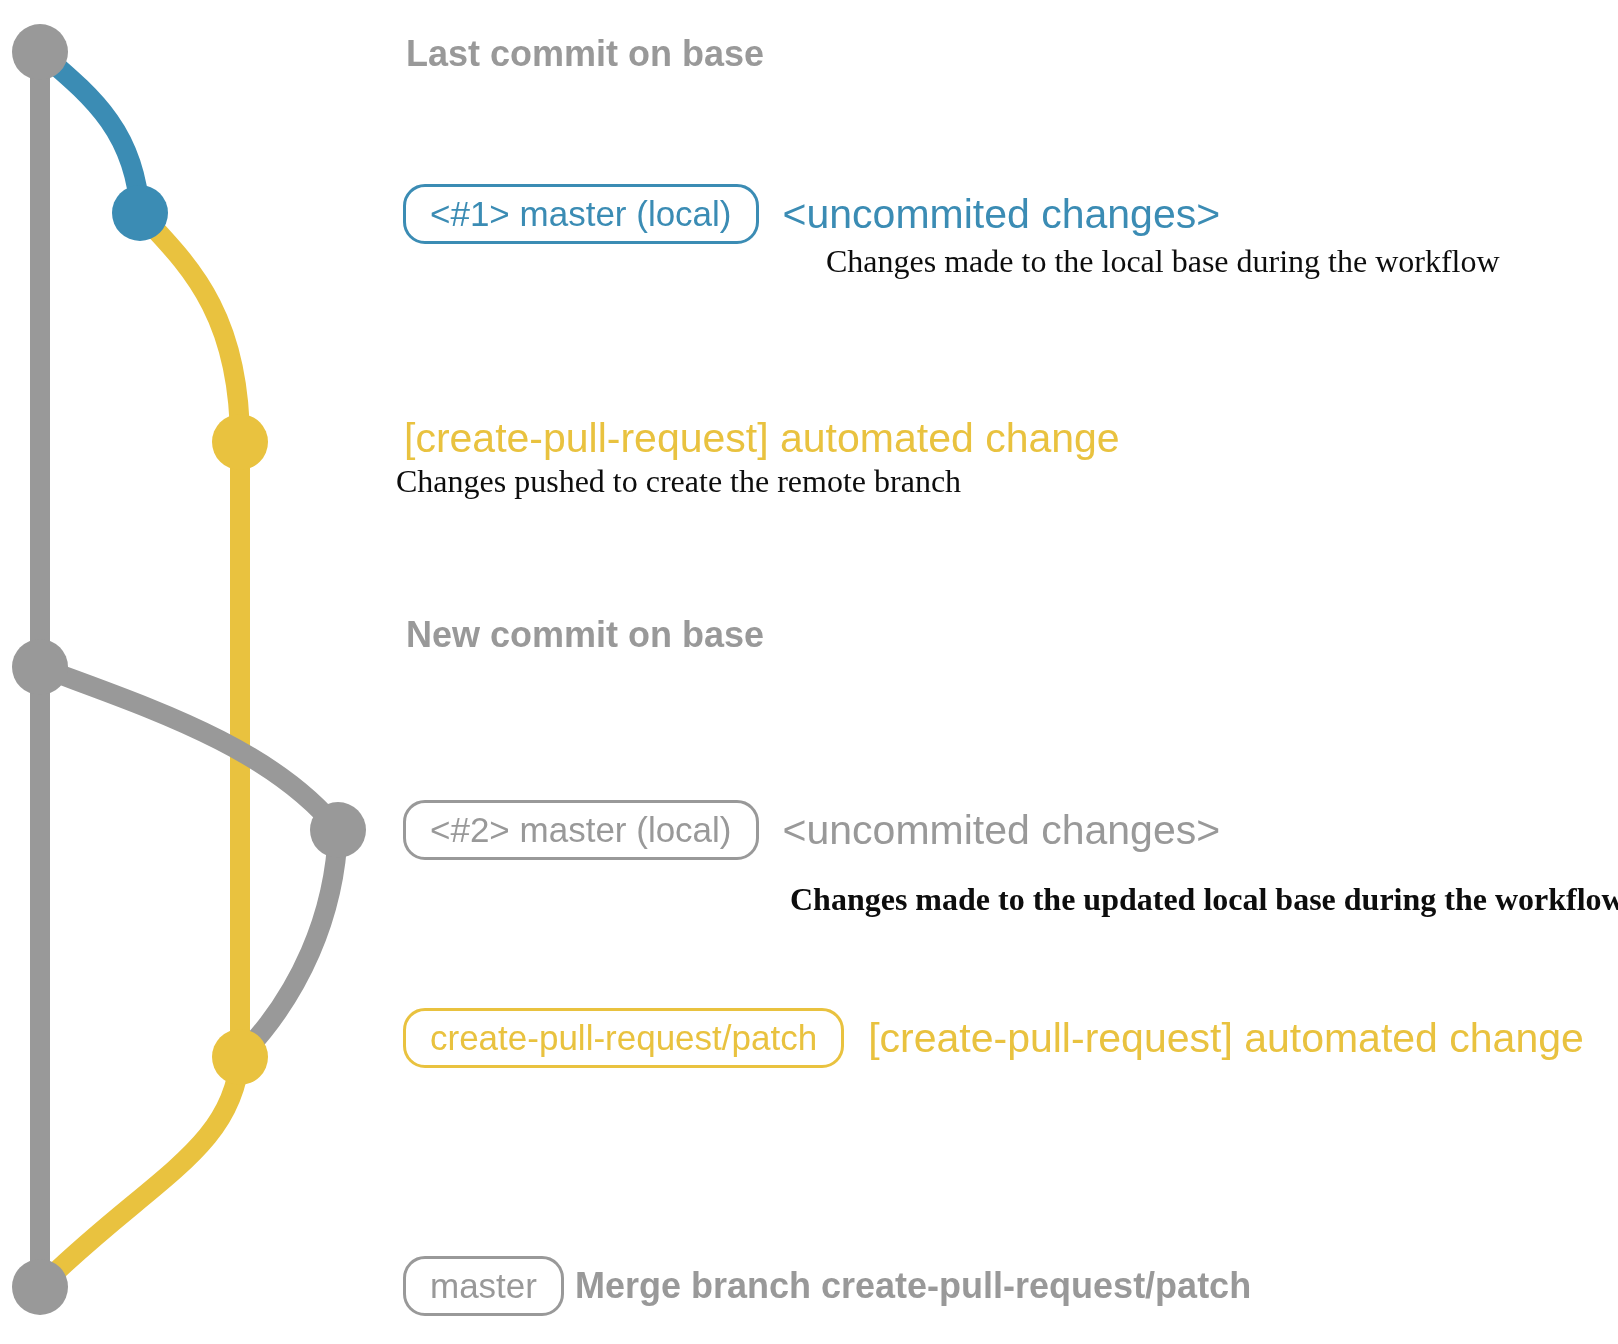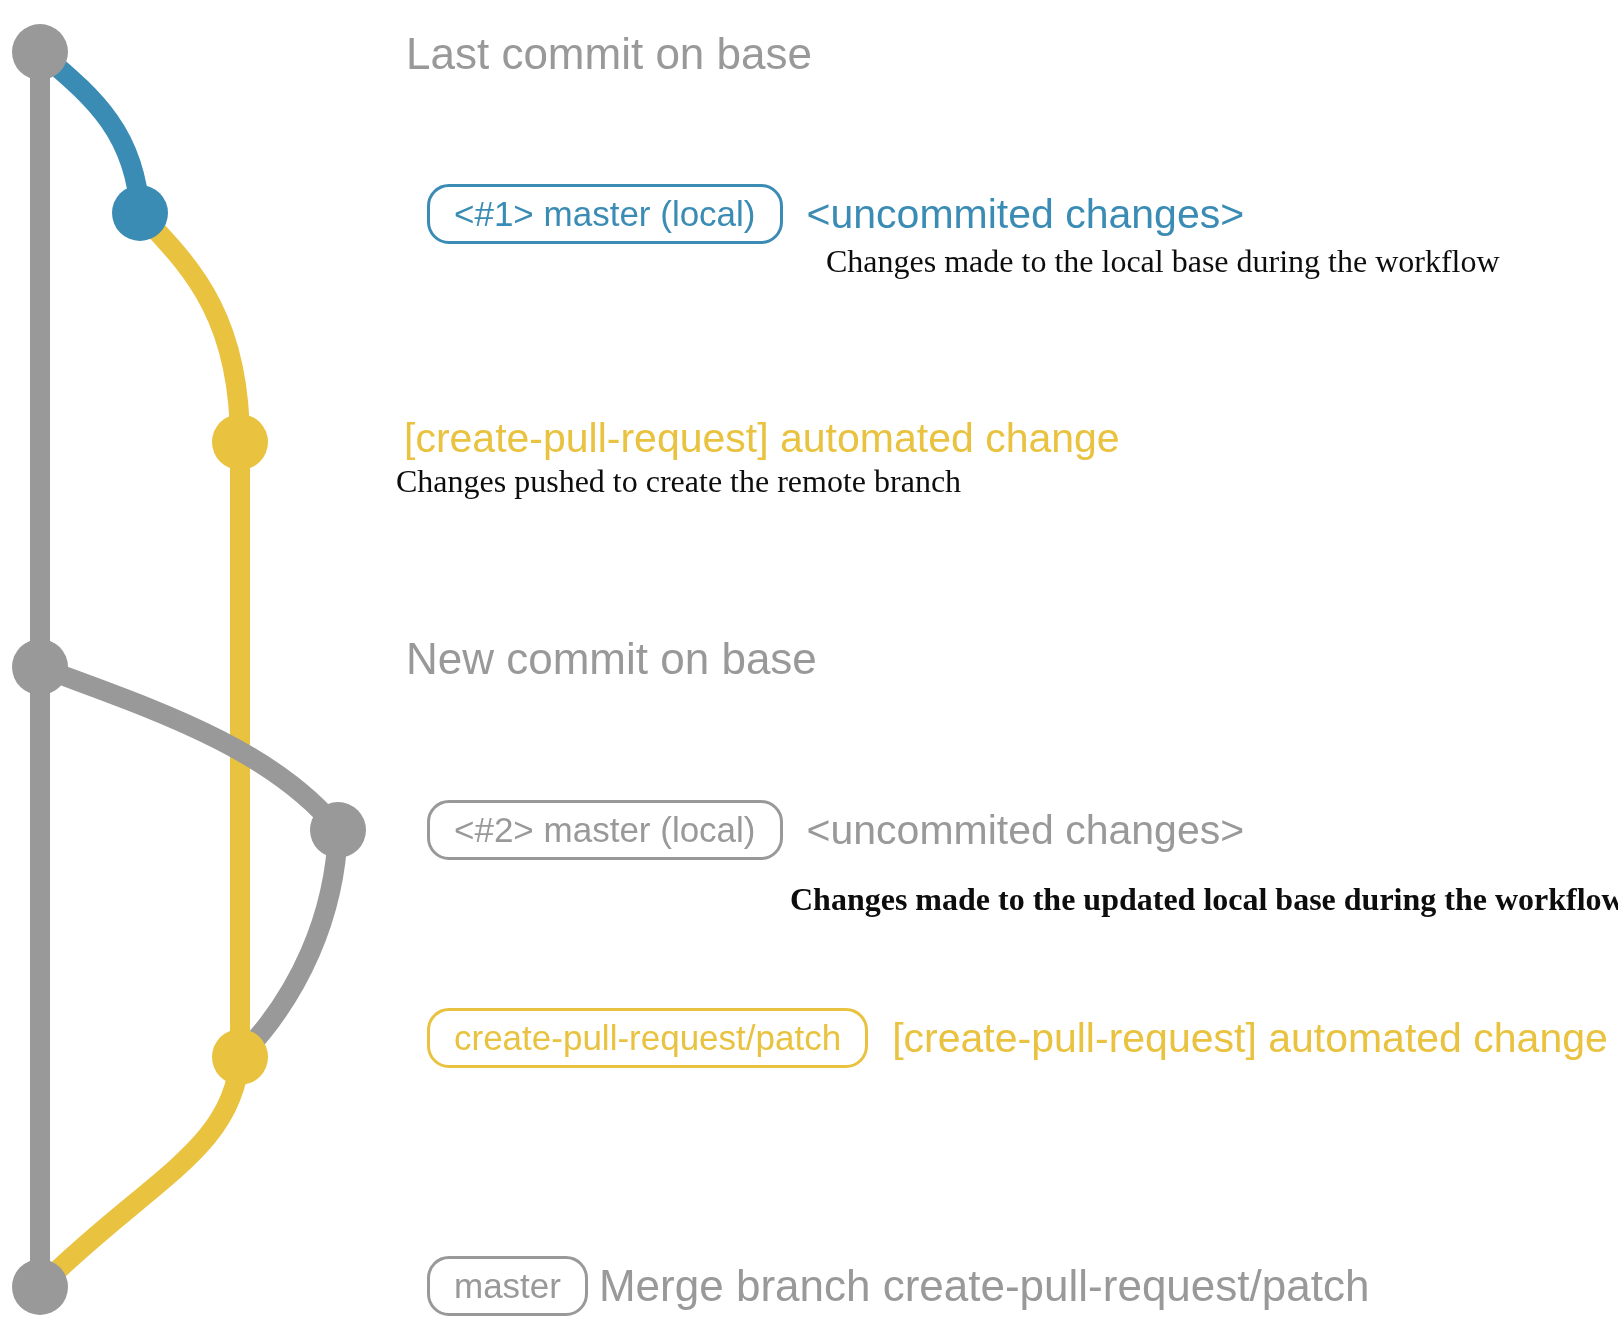--- a/index.html
+++ b/index.html
@@ -20,24 +20,25 @@
   .edge{fill:none;stroke-width:20;stroke-linecap:round;}
   .edge.gray{stroke:var(--gray);}
   .edge.blue{stroke:var(--blue);}
   .edge.yellow{stroke:var(--yellow);}
   .dot.gray{fill:var(--gray);}
   .dot.blue{fill:var(--blue);}
   .dot.yellow{fill:var(--yellow);}
 
   .abs{position:absolute;}
   .plain-label{
-    font-size:44px;line-height:46px;color:var(--gray);
+    font-size:36px;line-height:46px;color:var(--gray);
     white-space:nowrap;
+    font-weight:bold;
   }
-  .flex-row{display:flex;align-items:center;gap:24px;white-space:nowrap;margin-left:24px;}
+  .flex-row{display:flex;align-items:center;gap:24px;white-space:nowrap;}
   .badge{
     display:inline-flex;align-items:center;justify-content:center;
     border:3px solid var(--gray);
     border-radius:22px;
     padding:3px 24px;
     font-size:35px;line-height:48px;
     color:var(--gray);
     background:#ffffff;
     white-space:nowrap;
   }
@@ -85,21 +86,21 @@
 
   <div class="abs flex-row" style="left:403px;top:184px;">
     <span class="badge blue">&lt;#1&gt; master (local)</span>
     <span class="annotation blue">&lt;uncommited changes&gt;</span>
   </div>
   <div class="abs desc" style="left:826px;top:242px;">Changes made to the local base during the workflow</div>
 
   <div class="abs annotation yellow" style="left:404px;top:414px;">[create-pull-request] automated change</div>
   <div class="abs desc" style="left:396px;top:462px;">Changes pushed to create the remote branch</div>
 
-  <div class="abs plain-label" style="left:406px;top:636px;">New commit on base</div>
+  <div class="abs plain-label" style="left:406px;top:612px;">New commit on base</div>
 
   <div class="abs flex-row" style="left:403px;top:800px;">
     <span class="badge">&lt;#2&gt; master (local)</span>
     <span class="annotation gray">&lt;uncommited changes&gt;</span>
   </div>
   <div class="abs desc" style="left:790px;top:880px;font-weight:bold;">Changes made to the updated local base during the workflow</div>
 
   <div class="abs flex-row" style="left:403px;top:1008px;">
     <span class="badge yellow">create-pull-request/patch</span>
     <span class="annotation yellow">[create-pull-request] automated change</span>

